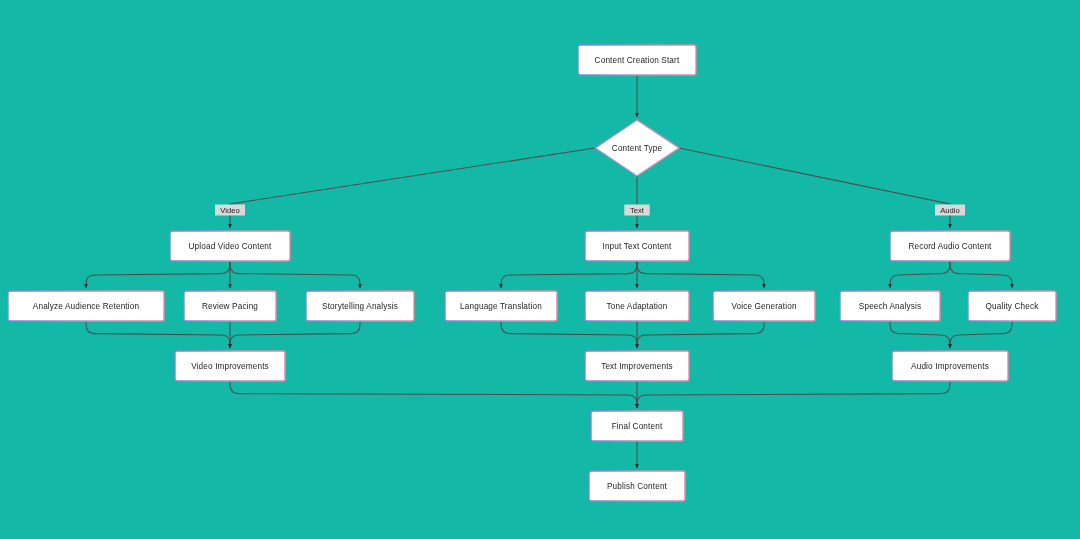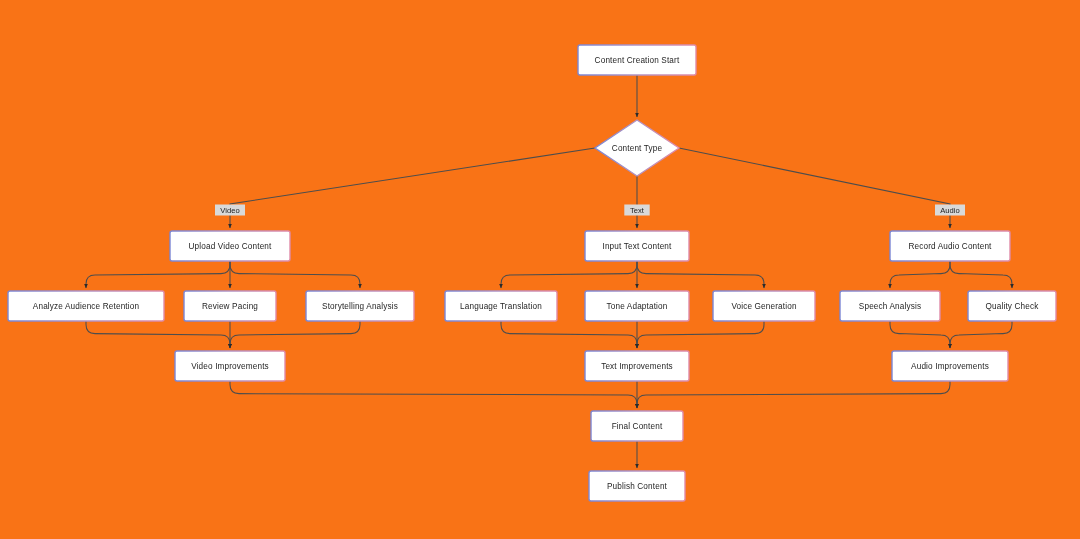--- a/index.html
+++ b/index.html
@@ -11,21 +11,21 @@
   body {
     width: 1080px;
     height: 539px;
     overflow: hidden;
     font-family: "Liberation Sans", sans-serif;
   }
   #flow-root {
     position: relative;
     width: 1080px;
     height: 539px;
-    background: #f97316;
+    background: #14b8a6;
   }
   svg#flow-svg {
     position: absolute;
     top: 0;
     left: 0;
     width: 1080px;
     height: 539px;
     display: block;
   }
   .node-rect {

